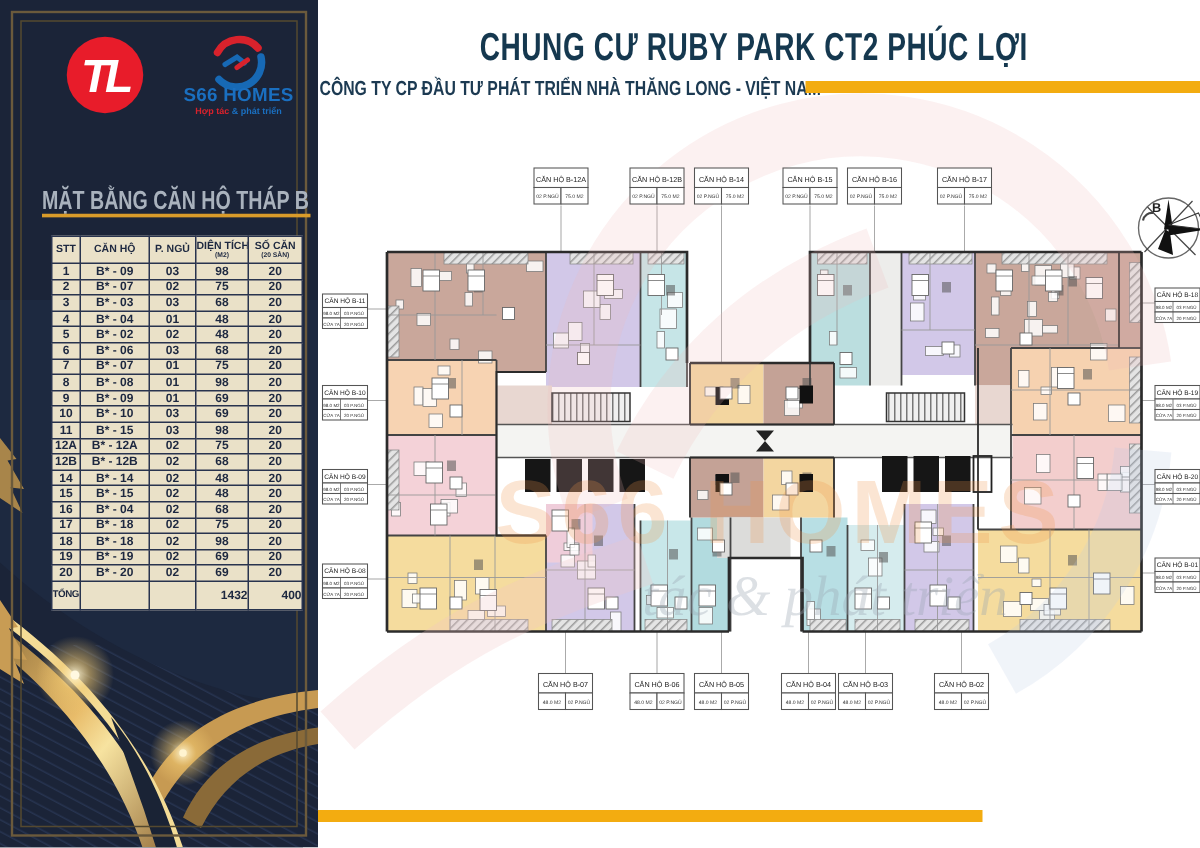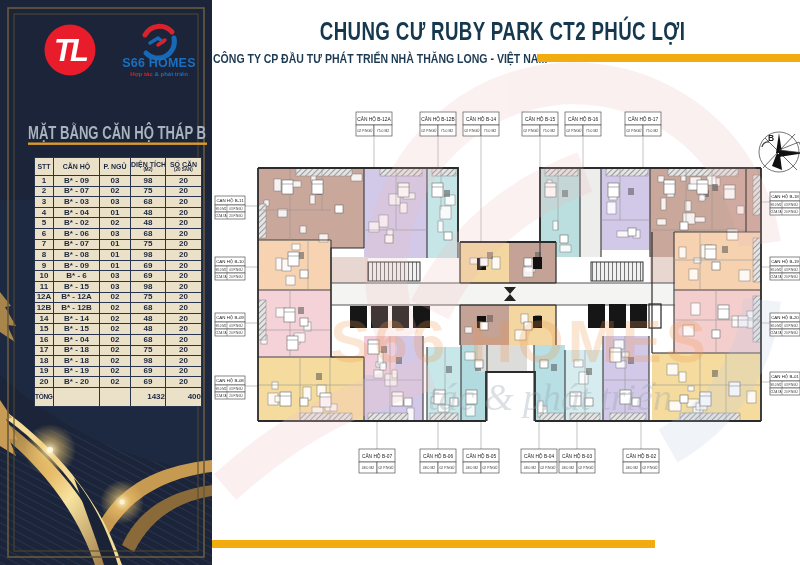--- a/index.html
+++ b/index.html
@@ -767,21 +767,21 @@
         </tr>
 <tr>
           <td>9</td>
           <td>B* - 09</td>
           <td>01</td>
           <td>69</td>
           <td>20</td>
         </tr>
 <tr>
           <td>10</td>
-          <td>B* - 6</td>
+          <td>B* - 10</td>
           <td>03</td>
           <td>69</td>
           <td>20</td>
         </tr>
 <tr>
           <td>11</td>
           <td>B* - 15</td>
           <td>03</td>
           <td>98</td>
           <td>20</td>

